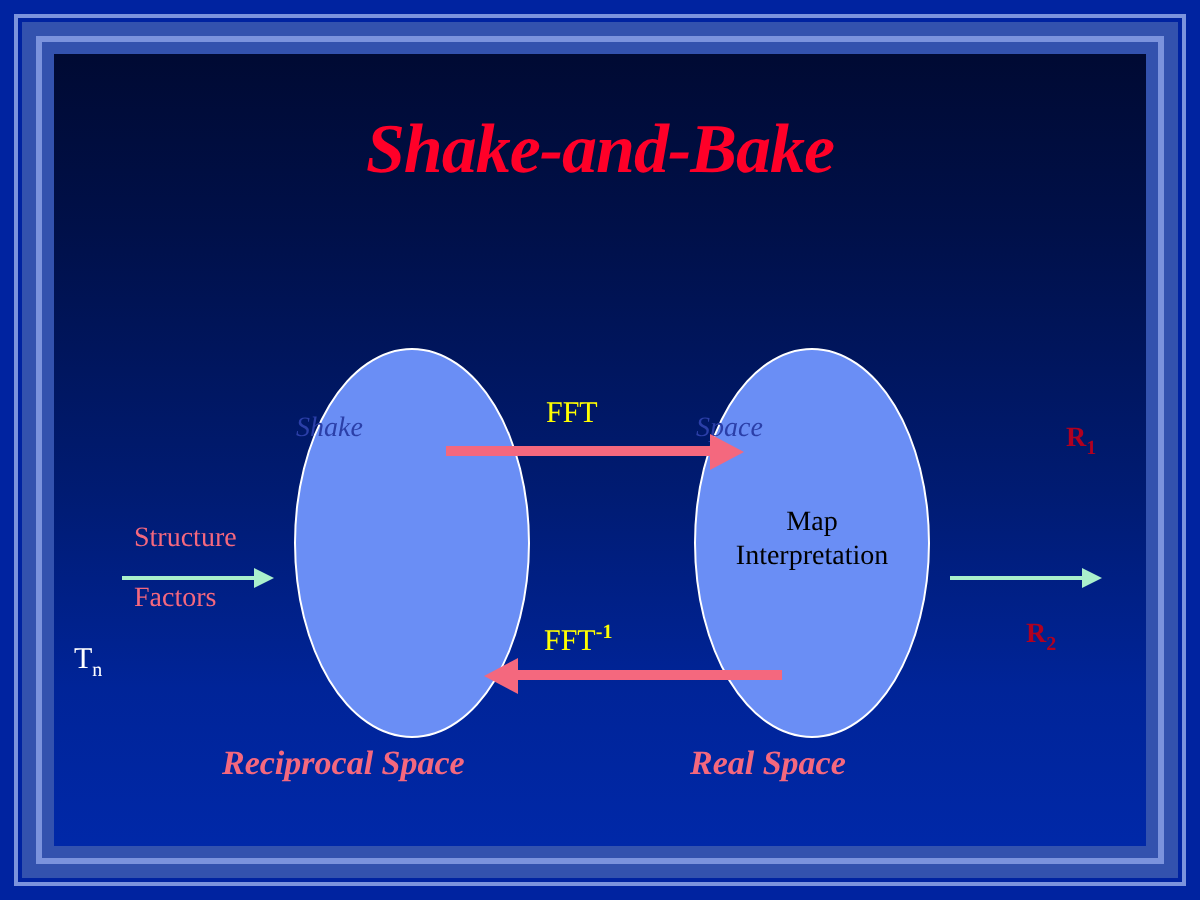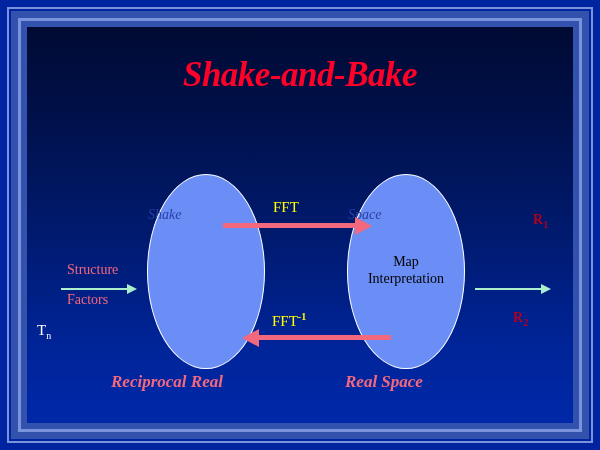--- a/index.html
+++ b/index.html
@@ -222,17 +222,17 @@
     <div class="sf-label" id="sf-structure">Structure</div>
     <div class="sf-label" id="sf-factors">Factors</div>
 
     <div id="tn-label"><span>T</span><span class="sub">n</span></div>
 
     <div class="green-line" id="out-line"></div>
     <div class="green-head" id="out-head"></div>
     <div class="r-label" id="r1"><span>R</span><span class="sub">1</span></div>
     <div class="r-label" id="r2"><span>R</span><span class="sub">2</span></div>
 
-    <div class="space-label" id="reciprocal-space">Reciprocal Real</div>
+    <div class="space-label" id="reciprocal-space">Reciprocal Space</div>
     <div class="space-label" id="real-space">Real Space</div>
 
   </div>
 </div>
 
 </body></html>

